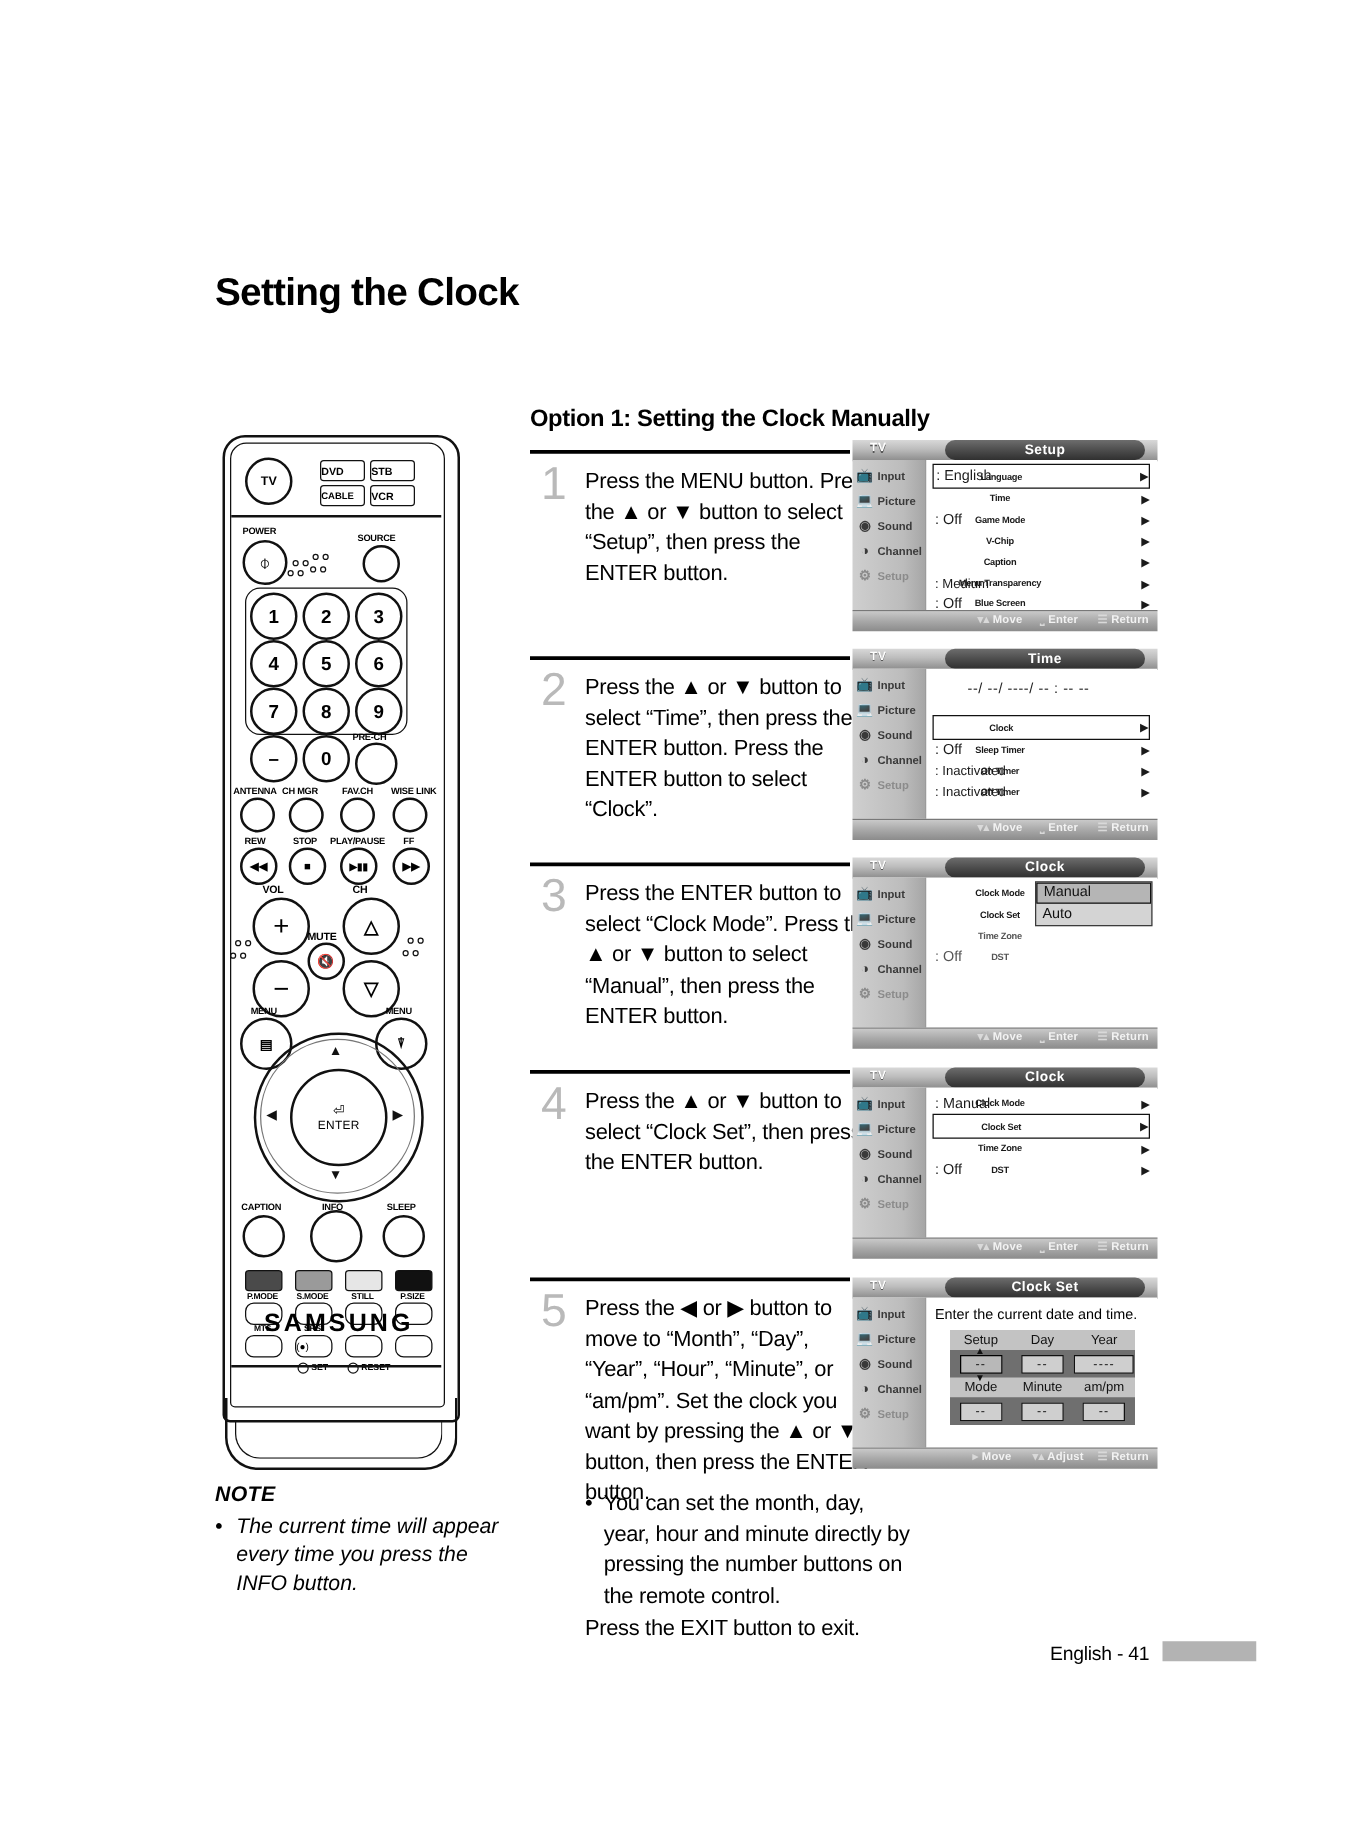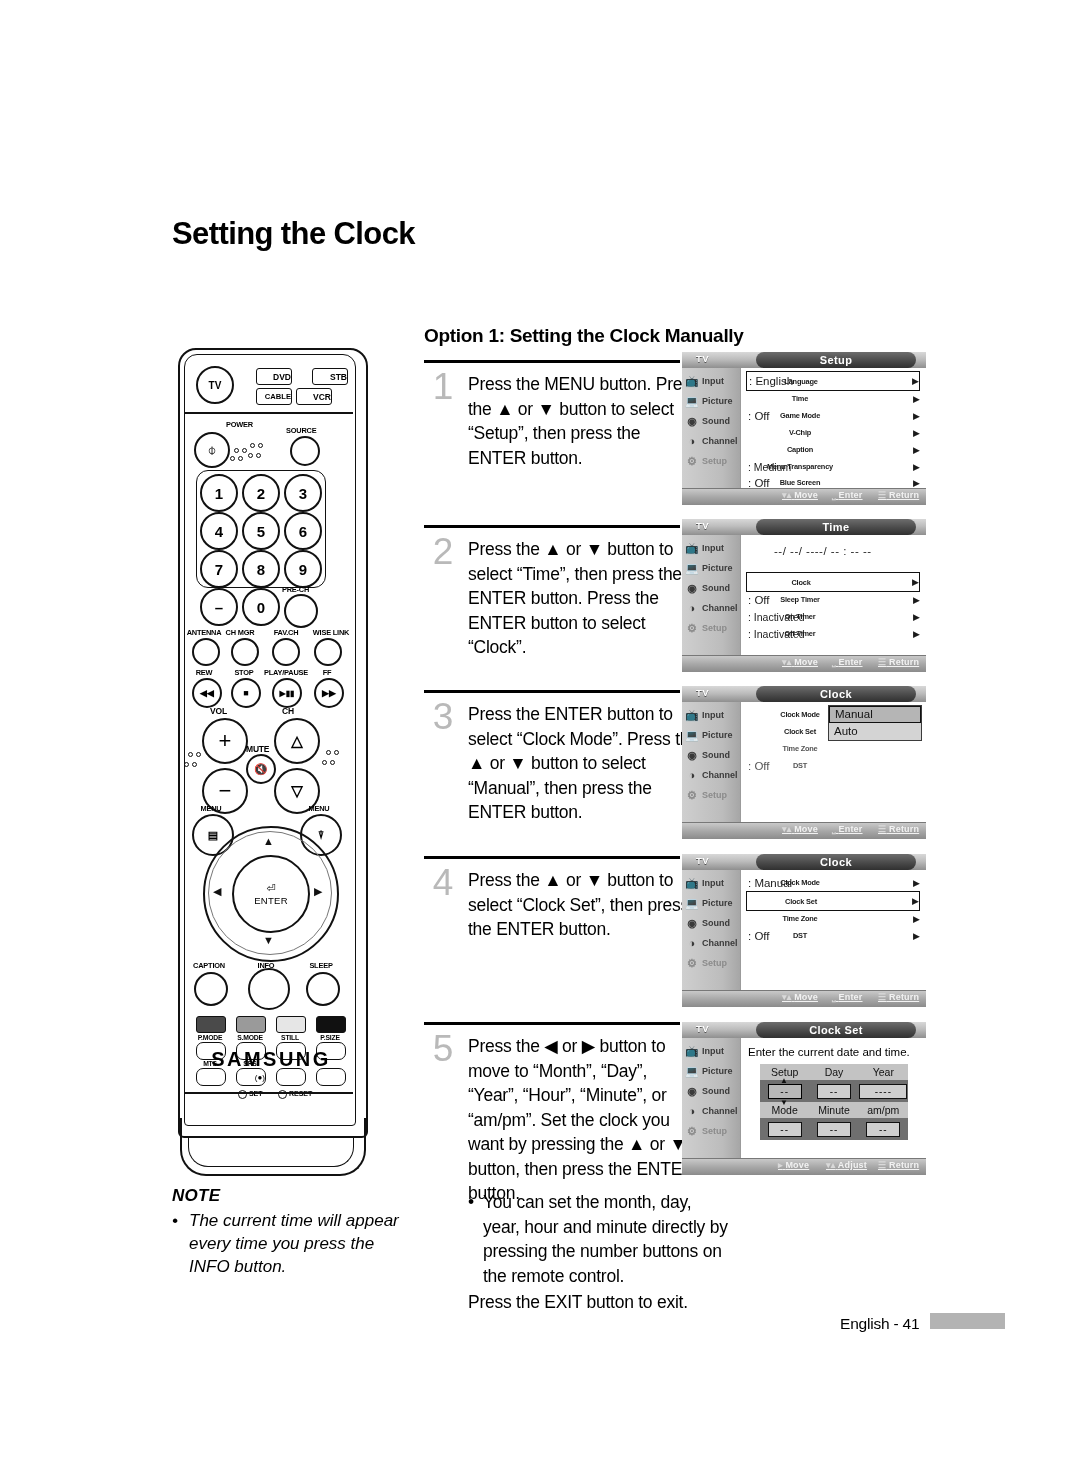--- a/index.html
+++ b/index.html
@@ -76,21 +76,20 @@
   .osd .sideitem.sel{color:#8b8b8b;}
   .osd .content{position:absolute;left:58px;top:0;right:0;bottom:0;}
   .osd .botbar{
     position:absolute;left:0;top:136px;width:244px;height:16px;
     background:linear-gradient(180deg,#c9c9c9 0%,#a8a8a8 50%,#8b8b8b 100%);
     border-top:1px solid #787878;
   }
   .osd .botbar .hint{
     position:absolute;top:1px;font-size:9px;color:#f2f2f2;font-weight:bold;
     letter-spacing:.2px;
-    text-decoration:underline;
   }
   .osd .botbar .hint .g{color:#d9d9d9;}
 
   
   .rw{position:absolute;left:8px;right:6px;height:17px;display:flex;align-items:center;font-size:11.5px;color:#1a1a1a;}
   .rw .lbl{width:104px;white-space:nowrap;}
   .rw .val{flex:1;white-space:nowrap;}
   .rw .arw{width:10px;text-align:right;font-size:9px;}
   .rw.hl{border:1.5px solid #111;left:6px;padding-left:2px;height:18px;}
   .rw.dim{color:#555;}
@@ -145,21 +144,21 @@
   }
   .rc-bottom:after{
     content:"";position:absolute;left:6px;top:18px;width:164px;height:30px;
     border:1.5px solid #111;border-top:none;border-radius:0 0 20px 20px;
   }
   .rc-seg{position:absolute;left:7px;width:168px;height:1.6px;background:#111;}
 
   .circ{position:absolute;border:2px solid #111;border-radius:50%;background:#fff;
         display:flex;align-items:center;justify-content:center;font-weight:bold;}
   .rect{position:absolute;border:1.6px solid #111;border-radius:3px;background:#fff;
-        display:flex;align-items:center;justify-content:flex-end;}
+        display:flex;align-items:center;justify-content:flex-start;}
   .lbl{position:absolute;font-size:7.4px;font-weight:bold;letter-spacing:-0.2px;
        white-space:nowrap;text-align:center;}
   .num{font-size:15px;font-weight:bold;}
   .dot{position:absolute;width:3px;height:3px;border:1px solid #111;border-radius:50%;}
 
   .samsung{
     position:absolute;left:0;top:700px;width:186px;text-align:center;
     font-size:20px;font-weight:bold;letter-spacing:2.5px;
   }
 
@@ -558,31 +557,31 @@
     <div class="rc-bottom"></div>
 
     <div class="rc-seg" style="top:64px;"></div>
 
     <div class="circ" style="left:18px;top:18px;width:34px;height:34px;">
       <span style="font-size:10px;">TV</span>
     </div>
     <div class="rect" style="left:78px;top:20px;width:34px;height:15px;">
       <span style="font-size:8.5px;font-weight:bold;">DVD</span>
     </div>
-    <div class="rect" style="left:134px;top:20px;width:34px;height:15px;">
+    <div class="rect" style="left:118px;top:20px;width:34px;height:15px;">
       <span style="font-size:8.5px;font-weight:bold;">STB</span>
     </div>
     <div class="rect" style="left:78px;top:40px;width:34px;height:15px;">
       <span style="font-size:7.6px;font-weight:bold;">CABLE</span>
     </div>
     <div class="rect" style="left:118px;top:40px;width:34px;height:15px;">
       <span style="font-size:8.5px;font-weight:bold;">VCR</span>
     </div>
 
-    <div class="lbl" style="left:16px;top:72px;margin-left:32px;">POWER</div>
+    <div class="lbl" style="left:16px;top:72px;">POWER</div>
     <div class="circ" style="left:16px;top:84px;width:32px;height:32px;">
       <span style="font-size:15px;font-weight:400;">⌽</span>
     </div>
     <div class="dot" style="left:56px;top:100px;"></div>
       <div class="dot" style="left:64px;top:100px;"></div>
     <div class="dot" style="left:52px;top:108px;"></div>
       <div class="dot" style="left:60px;top:108px;"></div>
     <div class="dot" style="left:72px;top:95px;"></div>
       <div class="dot" style="left:80px;top:95px;"></div>
     <div class="dot" style="left:70px;top:105px;"></div>

